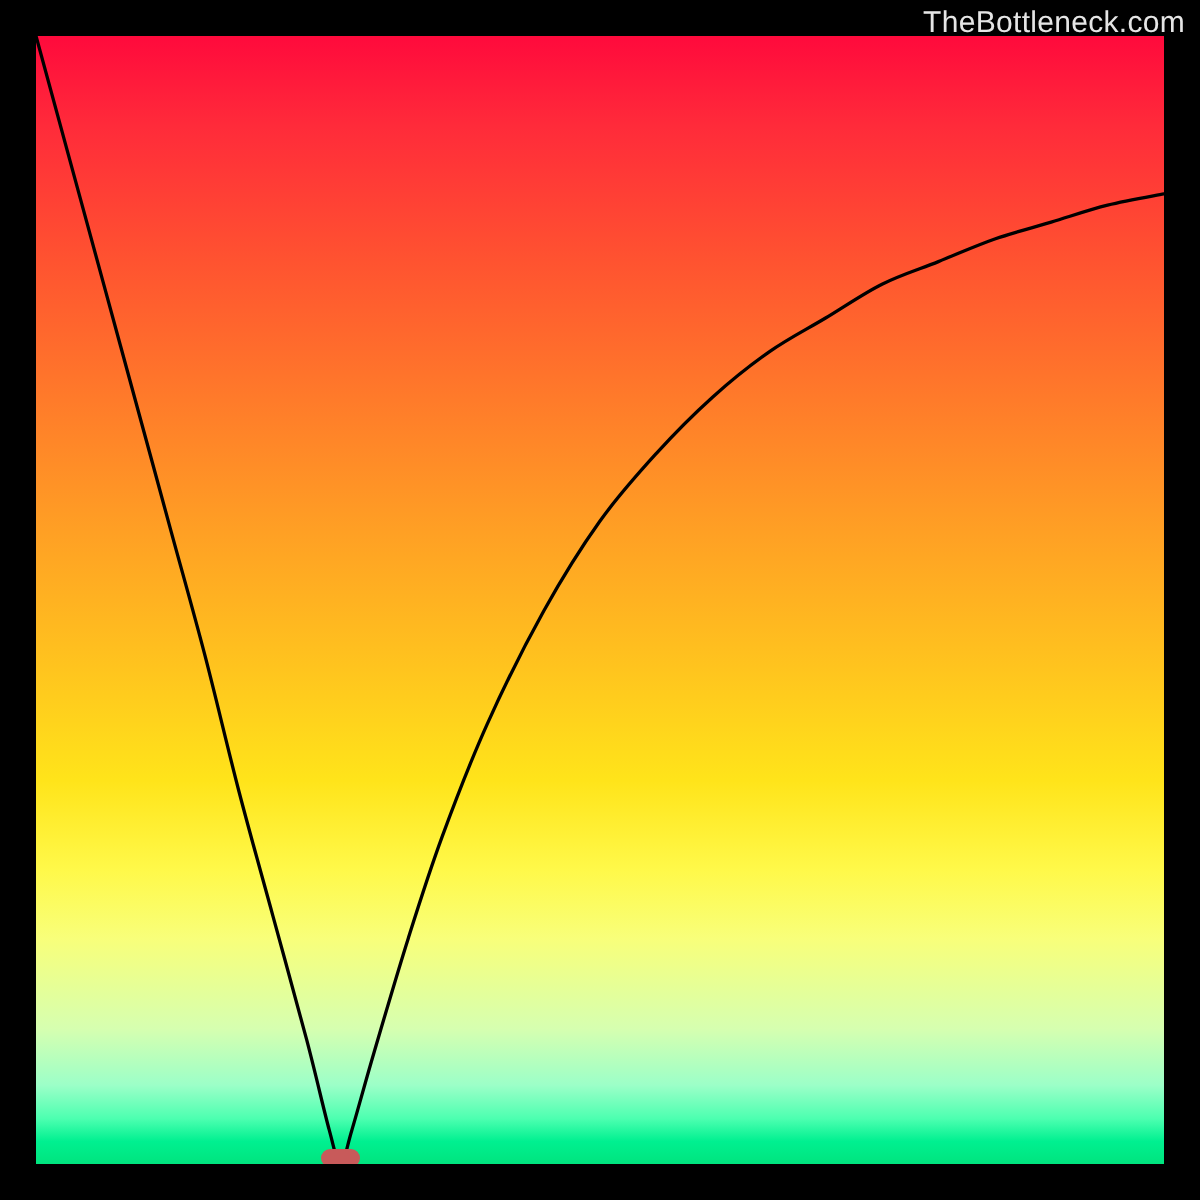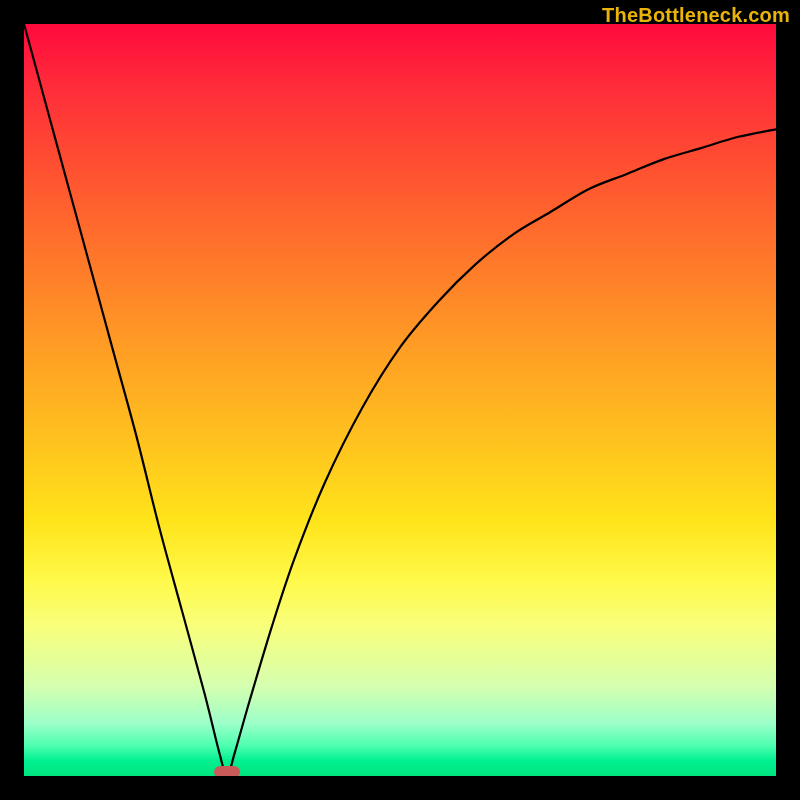--- a/index.html
+++ b/index.html
@@ -42,23 +42,23 @@
       #9cffc8 93%,
       #4cffb0 96%,
       #00f090 98%,
       #00e47e 100%
     );
   }
   .watermark {
     position: absolute;
     top: 4px;
     right: 10px;
-    color: #eab308;
+    color: #e5e5e5;
     font-size: 20px;
-    font-weight: 700;
+    font-weight: 400;
     letter-spacing: 0.2px;
     user-select: none;
     margin-left: 26px;
   }
   svg.curve {
     position: absolute;
     left: 0; top: 0;
     width: 752px;
     height: 752px;
   }

